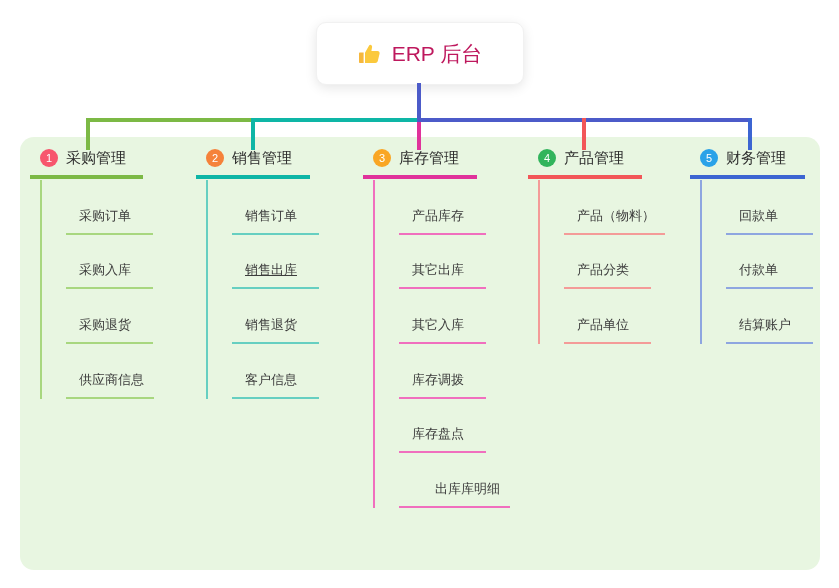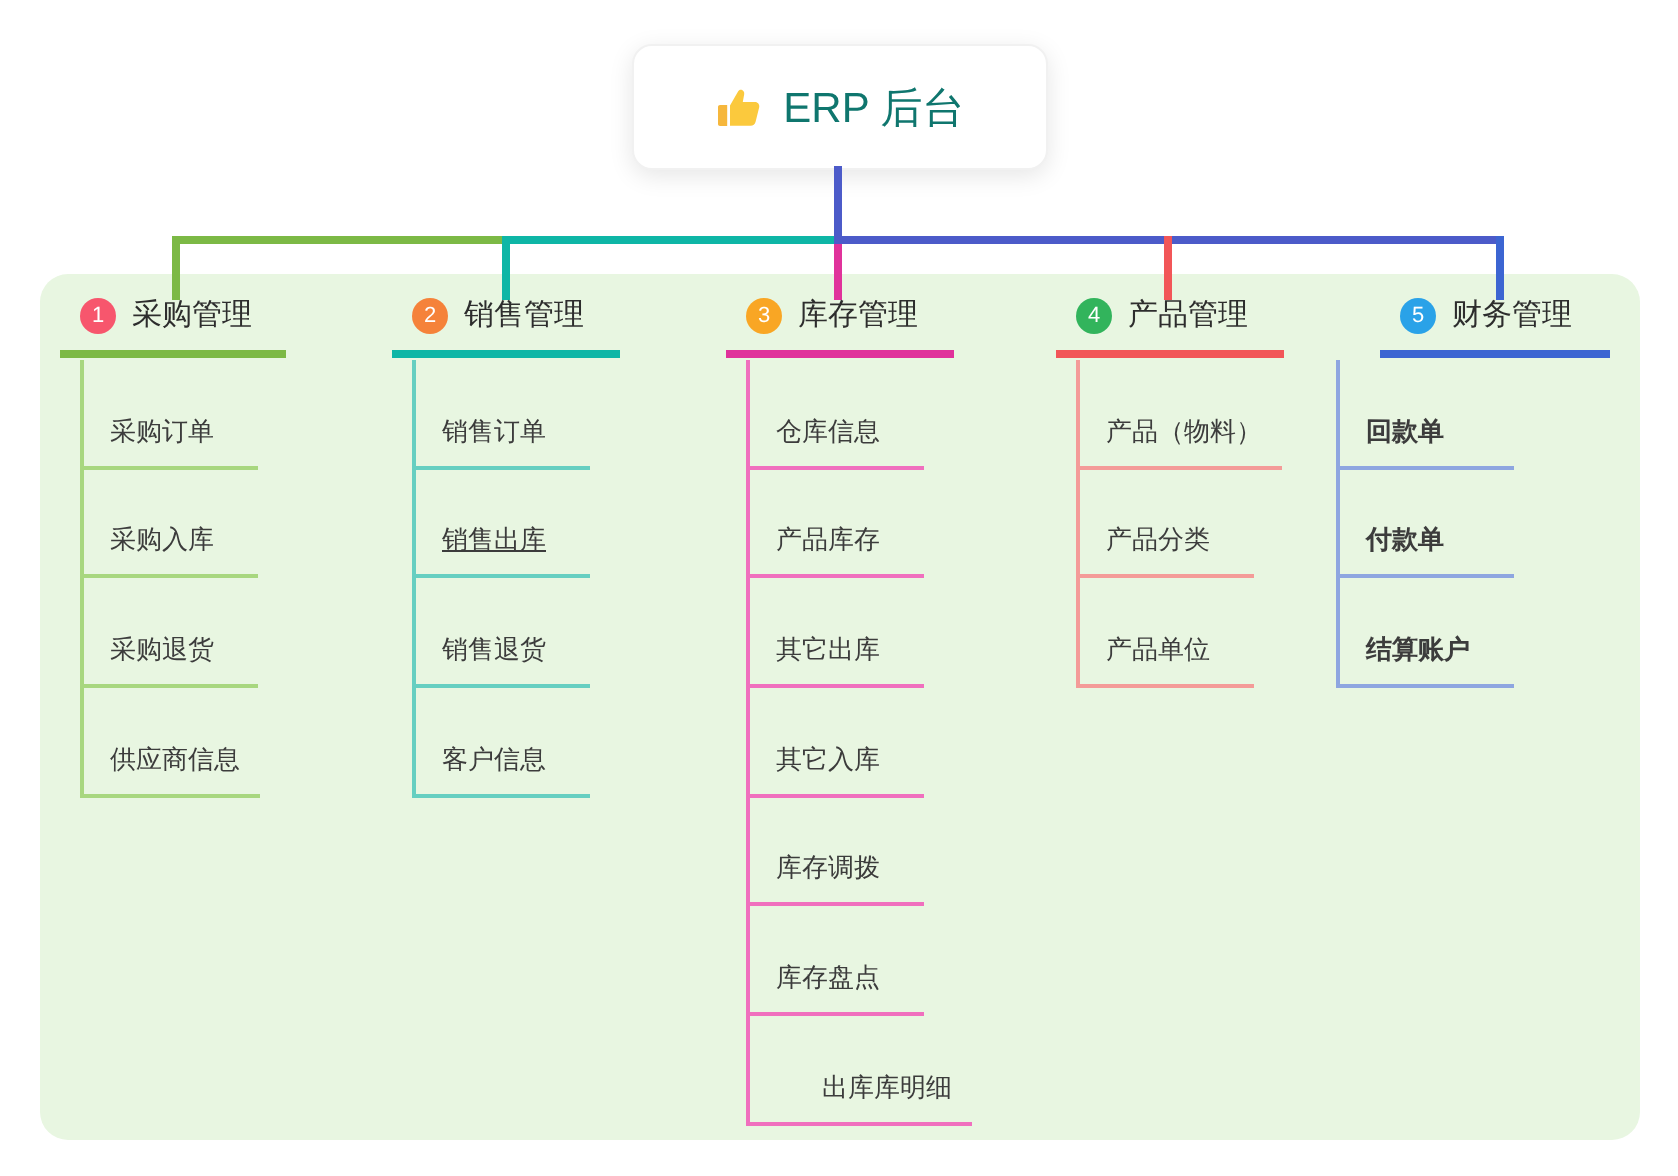--- a/index.html
+++ b/index.html
@@ -1,32 +1,32 @@
 <!DOCTYPE html>
 <html><head>
 <meta charset="utf-8">
 <style>
   html,body{margin:0;padding:0;background:#ffffff;font-family:"Liberation Sans","DejaVu Sans",sans-serif;}
   .canvas{position:relative;width:839px;height:588px;background:#ffffff;overflow:hidden;}
   .panel{position:absolute;left:20px;top:137px;width:800px;height:433px;border-radius:14px;}
   .root-card{position:absolute;left:316px;top:22px;width:206px;height:61px;background:#ffffff;
     border:1px solid #f1f1f1;border-radius:10px;box-shadow:0 3px 12px rgba(0,0,0,.10);
     display:flex;align-items:center;justify-content:center;gap:10px;
-    font-size:21px;font-weight:500;color:#0f766e;cursor:default;}
+    font-size:21px;font-weight:500;color:#be185d;cursor:default;}
   .root-icon{display:flex;align-items:center;}
   .line{position:absolute;}
   .branch-header{position:absolute;top:147px;display:flex;align-items:center;gap:8px;
     padding:0 0 7px 10px;border-bottom:4px solid #ccc;box-sizing:border-box;
     font-size:15px;font-weight:500;color:#2d2d2d;line-height:21px;}
   .badge{width:18px;height:18px;border-radius:50%;color:#ffffff;font-size:11px;line-height:18px;
     display:flex;align-items:center;justify-content:center;flex:0 0 18px;}
   .children{position:absolute;border-left:2px solid #ccc;display:flex;flex-direction:column;}
   .child{height:54.7px;box-sizing:border-box;display:flex;align-items:flex-end;
     border-bottom:2px solid #ccc;min-width:87px;width:max-content;
-    padding:0 10px 8px 13px;font-size:13px;color:#3c3c3c;}
+    padding:0 10px 8px 13px;font-size:13px;color:#3c3c3c;margin-left:24px;}
 </style>
 </head>
 <body>
 
 <div class="canvas" id="canvas">
   <div class="panel" id="panel" style="background: rgb(232, 246, 225);"></div>
 
   <div class="root-card">
     <span class="root-icon">
       <svg width="24" height="24" viewBox="0 0 24 24" aria-hidden="true">
@@ -80,23 +80,20 @@
       <div class="child" style="border-bottom-color: rgb(102, 207, 193);">
         <span>客户信息</span>
       </div>
     </div>
     <div class="branch-header" style="left: 363px; width: 114px; border-bottom-color: rgb(224, 50, 155);">
       <span class="badge" style="background: rgb(249, 166, 36);">3</span>
       <span>库存管理</span>
     </div>
     <div class="children" style="left: 373px; top: 180px; border-left-color: rgb(240, 111, 190);">
       <div class="child" style="border-bottom-color: rgb(240, 111, 190);">
-        <span>仓库信息</span>
-      </div>
-      <div class="child" style="border-bottom-color: rgb(240, 111, 190);">
         <span>产品库存</span>
       </div>
       <div class="child" style="border-bottom-color: rgb(240, 111, 190);">
         <span>其它出库</span>
       </div>
       <div class="child" style="border-bottom-color: rgb(240, 111, 190);">
         <span>其它入库</span>
       </div>
       <div class="child" style="border-bottom-color: rgb(240, 111, 190);">
         <span>库存调拨</span>
@@ -120,21 +117,21 @@
         <span>产品分类</span>
       </div>
       <div class="child" style="border-bottom-color: rgb(244, 155, 152);">
         <span>产品单位</span>
       </div>
     </div>
     <div class="branch-header" style="left: 690px; width: 115px; border-bottom-color: rgb(60, 101, 210);">
       <span class="badge" style="background: rgb(42, 162, 232);">5</span>
       <span>财务管理</span>
     </div>
-    <div class="children" style="left: 668px; top: 180px; border-left-color: rgb(142, 166, 224); font-weight: bold;">
+    <div class="children" style="left: 700px; top: 180px; border-left-color: rgb(142, 166, 224);">
       <div class="child" style="border-bottom-color: rgb(142, 166, 224);">
         <span>回款单</span>
       </div>
       <div class="child" style="border-bottom-color: rgb(142, 166, 224);">
         <span>付款单</span>
       </div>
       <div class="child" style="border-bottom-color: rgb(142, 166, 224);">
         <span>结算账户</span>
       </div>
     </div>

